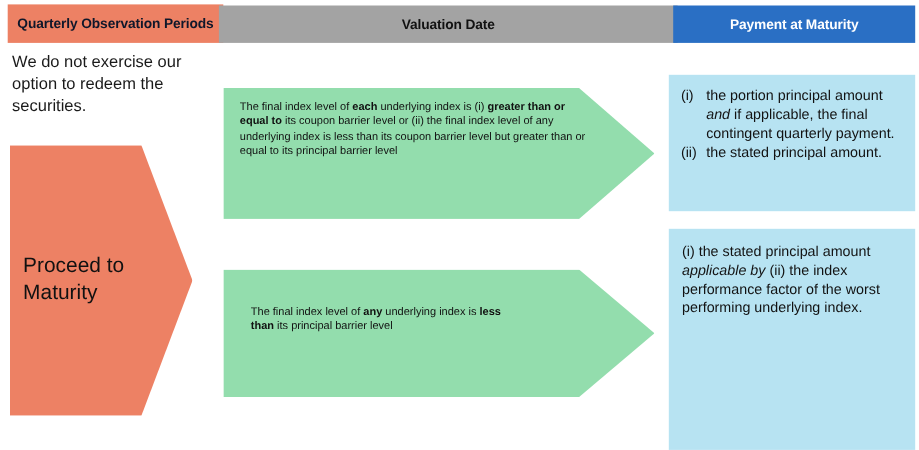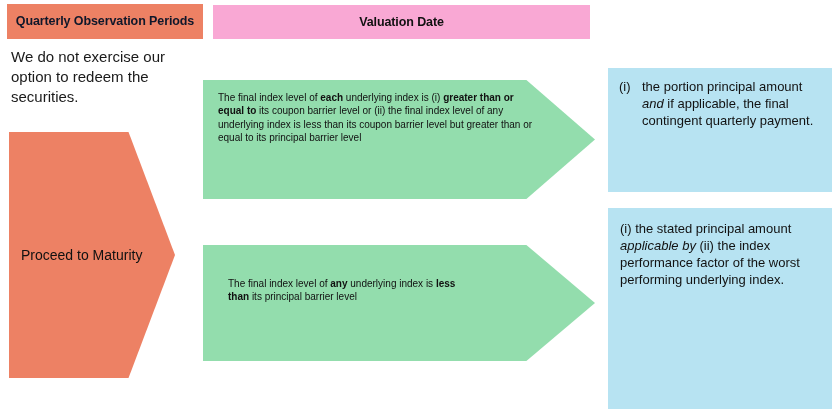--- a/index.html
+++ b/index.html
@@ -32,23 +32,23 @@
     line-height: 1.15;
     letter-spacing: -0.1px;
   }
   .hdr-orange {
     left: 7px; top: 4px;
     width: 196px; height: 35px;
     background: #ED8164;
     color: #0f172a;
   }
   .hdr-green {
-    left: 213px; top: 5px;
-    width: 377px; height: 34px;
-    background: #f9a8d4;
+    left: 199px; top: 5px;
+    width: 417px; height: 34px;
+    background: #a3a3a3;
     color: #111111;
   }
   .hdr-blue {
     left: 612px; top: 5px;
     width: 220px; height: 34px;
     background: #2A6FC4;
     color: #ffffff;
   }
 
   
@@ -67,21 +67,21 @@
     left: 9px; top: 132px;
     width: 166px; height: 246px;
     background: #ED8164;
     -webkit-clip-path: polygon(0% 0%, 72% 0%, 100% 50%, 72% 100%, 0% 100%);
     clip-path: polygon(0% 0%, 72% 0%, 100% 50%, 72% 100%, 0% 100%);
     display: flex;
     align-items: center;
     color: #111111;
   }
   .pentagon .ptxt {
-    font-size: 14px;
+    font-size: 19px;
     padding-left: 12px;
     line-height: 1.3;
   }
 
   
   .garrow {
     position: absolute;
     background: #93DDAD;
     -webkit-clip-path: polygon(0% 0%, 82.5% 0%, 100% 50%, 82.5% 100%, 0% 100%);
     clip-path: polygon(0% 0%, 82.5% 0%, 100% 50%, 82.5% 100%, 0% 100%);
@@ -150,20 +150,21 @@
 </style>
 </head>
 <body>
 
 <div id="canvas">
 
   <div class="hdr hdr-orange">Quarterly Observation Periods</div>
 
   <div class="hdr hdr-green">Valuation Date</div>
 
+  <div class="hdr hdr-blue">Payment at Maturity</div>
 
   <div class="left-note">We do not exercise our option to redeem the securities.</div>
 
   <div class="pentagon">
     <div class="ptxt">Proceed to Maturity</div>
   </div>
 
   <div class="garrow garrow-1">
     <div class="gtxt"><span>The final index level of </span><strong>each</strong><span> underlying index is (i) </span><strong>greater than or equal to</strong><span> its coupon barrier level or (ii) the final index level of any underlying index is less than its coupon barrier level but greater than or equal to its principal barrier level</span></div>
   </div>
@@ -171,20 +172,24 @@
   <div class="garrow garrow-2">
     <div class="gtxt"><span>The final index level of </span><strong>any</strong><span> underlying index is </span><strong>less than</strong><span> its principal barrier level</span></div>
   </div>
 
   <div class="bbox bbox-1">
     <ul class="rlist">
       <li>
         <span class="marker">(i)</span>
         <span class="body"><span>the portion principal amount </span><em>and</em><span> if applicable, the final contingent quarterly payment.</span></span>
       </li>
+      <li>
+        <span class="marker">(ii)</span>
+        <span class="body"><span>the stated principal amount.</span></span>
+      </li>
     </ul>
   </div>
 
   <div class="bbox bbox-2">
     <p class="para"><span>(i) the stated principal amount </span><em>applicable by</em><span> (ii) the index performance factor of the worst performing underlying index.</span></p>
   </div>
 
 </div>
 
 </body></html>

